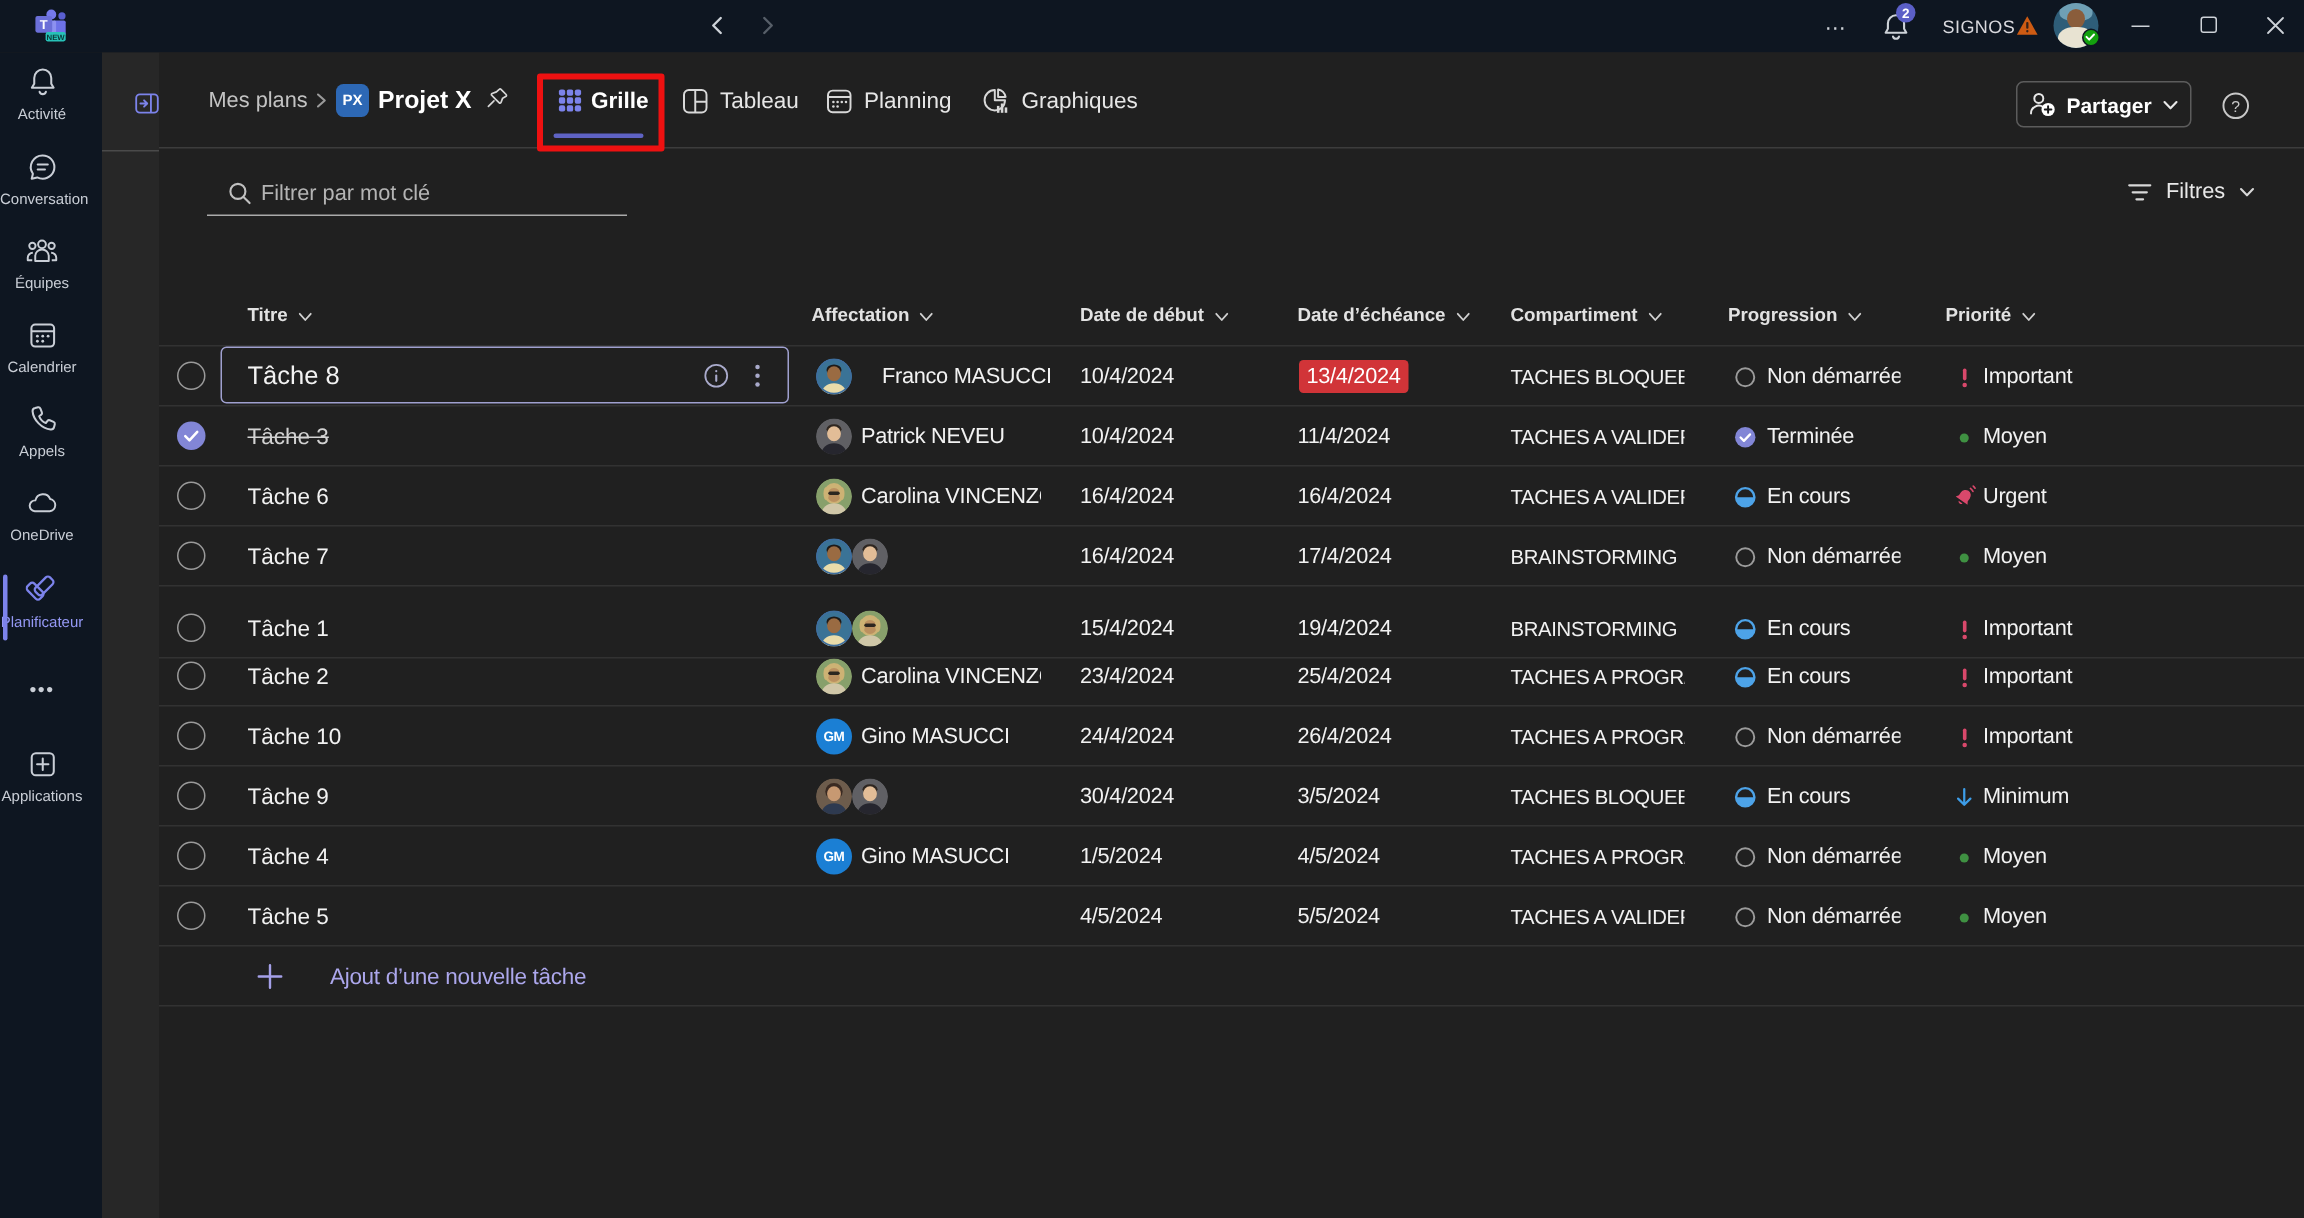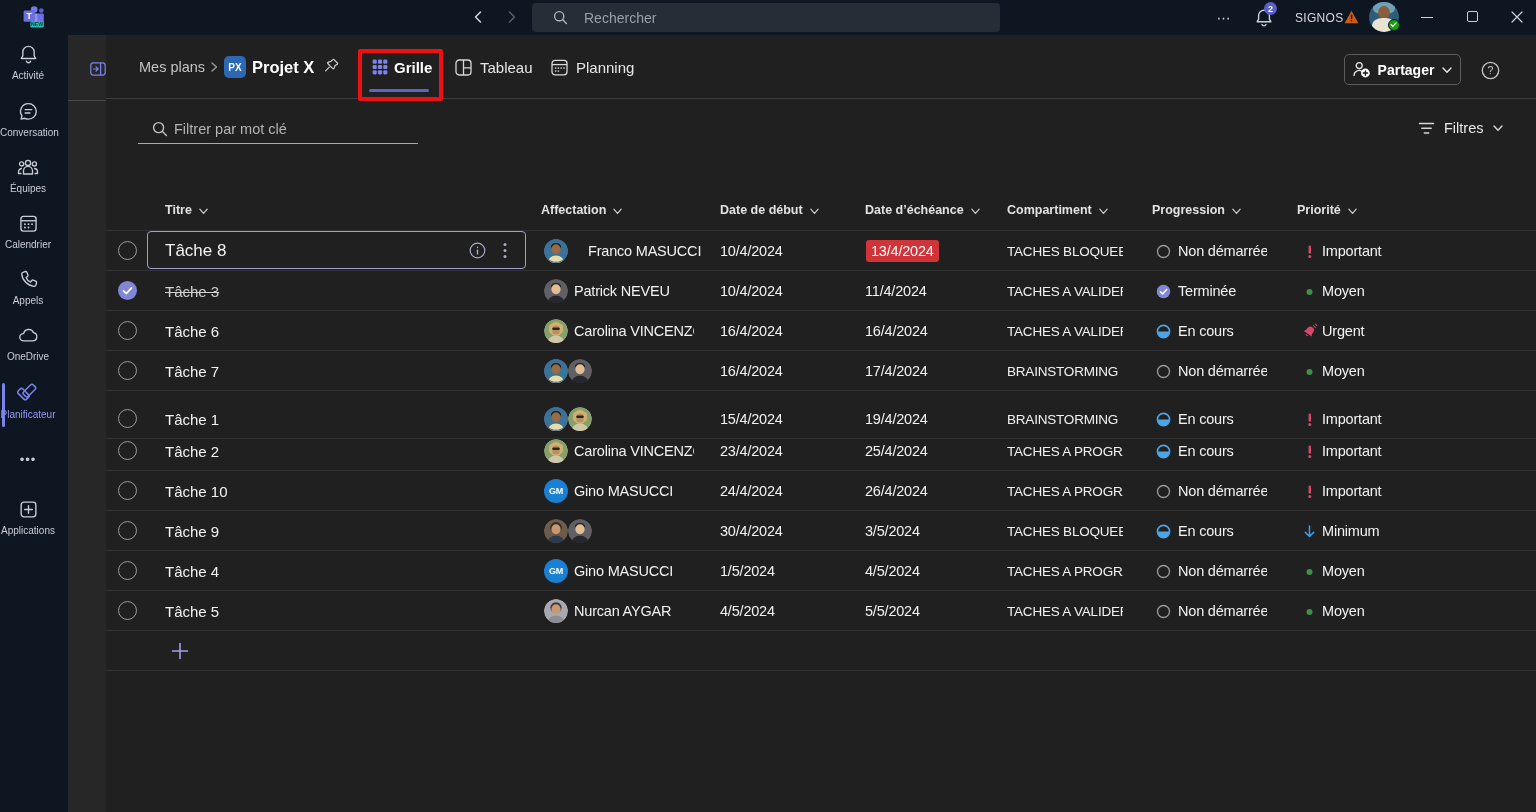--- a/index.html
+++ b/index.html
@@ -57,27 +57,20 @@
       <rect x="8.4" y="15.4" width="13.4" height="6.2" rx="1.4" fill="#27c2b8"></rect>
       <text x="15.1" y="20.4" font-size="5.2" font-weight="bold" fill="#0a3a3a" text-anchor="middle" font-family="Liberation Sans">NEW</text>
     </svg>
 
     <svg class="abs" style="left:471px;top:10px" width="14" height="14" viewBox="0 0 14 14">
         <path d="M9.5 2 L4.5 7 L9.5 12" stroke="#cdd2d8" stroke-width="1.6" fill="none" stroke-linecap="round" stroke-linejoin="round"></path>
       </svg>
     <svg class="abs" style="left:505px;top:10px" width="14" height="14" viewBox="0 0 14 14">
         <path d="M4.5 2 L9.5 7 L4.5 12" stroke="#565e68" stroke-width="1.6" fill="none" stroke-linecap="round" stroke-linejoin="round"></path>
       </svg>
-    <div class="searchbox">
-      <svg class="abs" style="left:21px;top:7px" width="15" height="15" viewBox="0 0 15 15">
-          <circle cx="6.2" cy="6.2" r="4.6" stroke="#aeb4bc" stroke-width="1.4" fill="none"></circle>
-          <path d="M9.8 9.8 L13.4 13.4" stroke="#aeb4bc" stroke-width="1.4" stroke-linecap="round"></path>
-        </svg>
-      <span>Rechercher</span>
-    </div>
 
     <div class="tright" style="left:1212px;width:24px;justify-content:center;font-size:14px;letter-spacing:1px;color:#cdd2d8">⋯</div>
     <svg class="abs" style="left:1254px;top:8px" width="20" height="20" viewBox="0 0 20 20">
         <path d="M10 2.2 a5.4 5.4 0 0 1 5.4 5.4 v3.6 l1.5 2.6 H3.1 l1.5 -2.6 V7.6 A5.4 5.4 0 0 1 10 2.2 Z" stroke="#cdd2d8" stroke-width="1.4" fill="none" stroke-linejoin="round"></path>
         <path d="M8 16.4 a2.1 2.1 0 0 0 4 0" stroke="#cdd2d8" stroke-width="1.4" fill="none" stroke-linecap="round"></path>
       </svg>
     <div class="abs" style="left:1264px;top:2px;width:13px;height:13px;border-radius:50%;background:#5b5fc7;color:#fff;font-size:9px;font-weight:700;display:flex;align-items:center;justify-content:center">2</div>
     <div class="tright" style="left:1295px;font-size:12px;letter-spacing:0.3px;color:#d9d9de">SIGNOS</div>
     <svg class="abs" style="left:1344px;top:10px" width="15" height="14" viewBox="0 0 15 14">
         <path d="M7.5 0.8 L14.4 13.2 H0.6 Z" fill="#ce5b13"></path>
@@ -528,49 +521,41 @@
           <div class="cell" style="left:1196px">
             <svg width="15" height="15" viewBox="0 0 15 15">
               <circle cx="7.5" cy="8" r="3" fill="#3f9142"></circle>
             </svg>
           </div>
           <div class="cell" style="left:1216px">Moyen</div>
         </div>
         <div class="row" style="top:556px">
           <div class="radio"></div>
           <div class="cell" style="left:59px;font-size:15px;letter-spacing:0;">Tâche 5</div>
-          <div class="cell" style="left:438px;gap:0px">
-            <svg class="av" width="24" height="24" viewBox="0 0 24 24">
-              <circle cx="12" cy="12" r="12" fill="#a8a8b0"></circle>
-              <ellipse cx="12" cy="8.6" rx="5.6" ry="5.4" fill="#443138"></ellipse>
-              <ellipse cx="12" cy="10.2" rx="4.6" ry="5" fill="#c79972"></ellipse>
-              <path d="M3.5 24 a8.5 7.5 0 0 1 17 0 Z" fill="#8a8f96"></path>
-            </svg>
-            <span style="display:inline-block;max-width:120px;overflow:hidden;white-space:nowrap;margin-left:6px">Nurcan AYGAR</span>
-          </div>
           <div class="cell" style="left:614px">4/5/2024</div>
           <div class="cell" style="left:759px">5/5/2024</div>
           <div class="cell comp" style="left:901px">TACHES A VALIDER</div>
           <div class="cell" style="left:1050px">
             <svg width="15" height="15" viewBox="0 0 15 15">
               <circle cx="7.5" cy="7.5" r="6" stroke="#9b9b9b" stroke-width="1.3" fill="none"></circle>
             </svg>
           </div>
           <div class="cell prog" style="left:1072px">Non démarrée</div>
           <div class="cell" style="left:1196px">
             <svg width="15" height="15" viewBox="0 0 15 15">
               <circle cx="7.5" cy="8" r="3" fill="#3f9142"></circle>
             </svg>
           </div>
           <div class="cell" style="left:1216px">Moyen</div>
         </div>
         <div class="row" style="top:596px">
           <svg class="abs" style="left:65px;top:11px" width="18" height="18" viewBox="0 0 18 18">
             <path d="M9 1.5 v15 M1.5 9 h15" stroke="#a4a0e8" stroke-width="1.6" stroke-linecap="round"></path>
           </svg>
+          <div class="cell" style="left:114px;color:#aca7ec;font-size:15px">Ajout d’une nouvelle tâche</div>
         </div>
       </div>
   </div>
   <div id="hdrband">
     <div class="crumb" style="left:33px;color:#c3c3c3;font-size:14.5px">Mes plans</div>
     <svg class="abs" style="left:103px;top:27px" width="10" height="10" viewBox="0 0 10 10">
         <path d="M3 1 L7.5 5 L3 9" stroke="#9a9a9a" stroke-width="1.4" fill="none" stroke-linecap="round" stroke-linejoin="round"></path>
       </svg>
     <div class="abs" style="left:118px;top:21px;width:22px;height:22px;border-radius:5px;background:#2d68b5;color:#fff;font-size:10px;font-weight:700;display:flex;align-items:center;justify-content:center">PX</div>
     <div class="crumb" style="left:146px;color:#fff;font-size:16.5px;font-weight:700">Projet X</div>
@@ -610,20 +595,32 @@
             <circle cx="4.6" cy="9" r="0.85"></circle>
             <circle cx="7.4" cy="9" r="0.85"></circle>
             <circle cx="10.2" cy="9" r="0.85"></circle>
             <circle cx="13" cy="9" r="0.85"></circle>
             <circle cx="4.6" cy="12" r="0.85"></circle>
             <circle cx="7.4" cy="12" r="0.85"></circle>
           </g>
         </svg>
       <span>Planning</span>
     </div>
+    <div class="tab" style="left:549px">
+      <svg width="18" height="18" viewBox="0 0 18 18">
+          <path d="M8.2 2 a6.8 6.8 0 1 0 6.8 6.8 h-6.8 Z" stroke="#d8d8d8" stroke-width="1.3" fill="none" stroke-linejoin="round"></path>
+          <path d="M10.4 1.6 a6.6 6.6 0 0 1 5 5 h-5 Z" stroke="#d8d8d8" stroke-width="1.3" fill="none" stroke-linejoin="round"></path>
+          <g fill="#d8d8d8">
+            <rect x="9.6" y="12.6" width="1.7" height="4.6"></rect>
+            <rect x="12.2" y="11" width="1.7" height="6.2"></rect>
+            <rect x="14.8" y="13.6" width="1.7" height="3.6"></rect>
+          </g>
+        </svg>
+      <span>Graphiques</span>
+    </div>
 
     <div class="abs" style="left:1238px;top:19px;width:117px;height:31px;border:1px solid #5c5c5c;border-radius:5px;display:flex;align-items:center;justify-content:center;gap:7px">
       <svg width="19" height="17" viewBox="0 0 19 17">
           <circle cx="7.2" cy="4.6" r="3" stroke="#e8e8e8" stroke-width="1.3" fill="none"></circle>
           <path d="M2 14.6 a5.2 5.2 0 0 1 8.2 -4.2" stroke="#e8e8e8" stroke-width="1.3" fill="none" stroke-linecap="round"></path>
           <circle cx="13.4" cy="12" r="4.4" fill="#fff"></circle>
           <path d="M13.4 9.8 v4.4 M11.2 12 h4.4" stroke="#18191a" stroke-width="1.3" stroke-linecap="round"></path>
         </svg>
       <span style="color:#fff;font-size:14px;font-weight:600">Partager</span>
       <svg width="12" height="12" viewBox="0 0 12 12">

